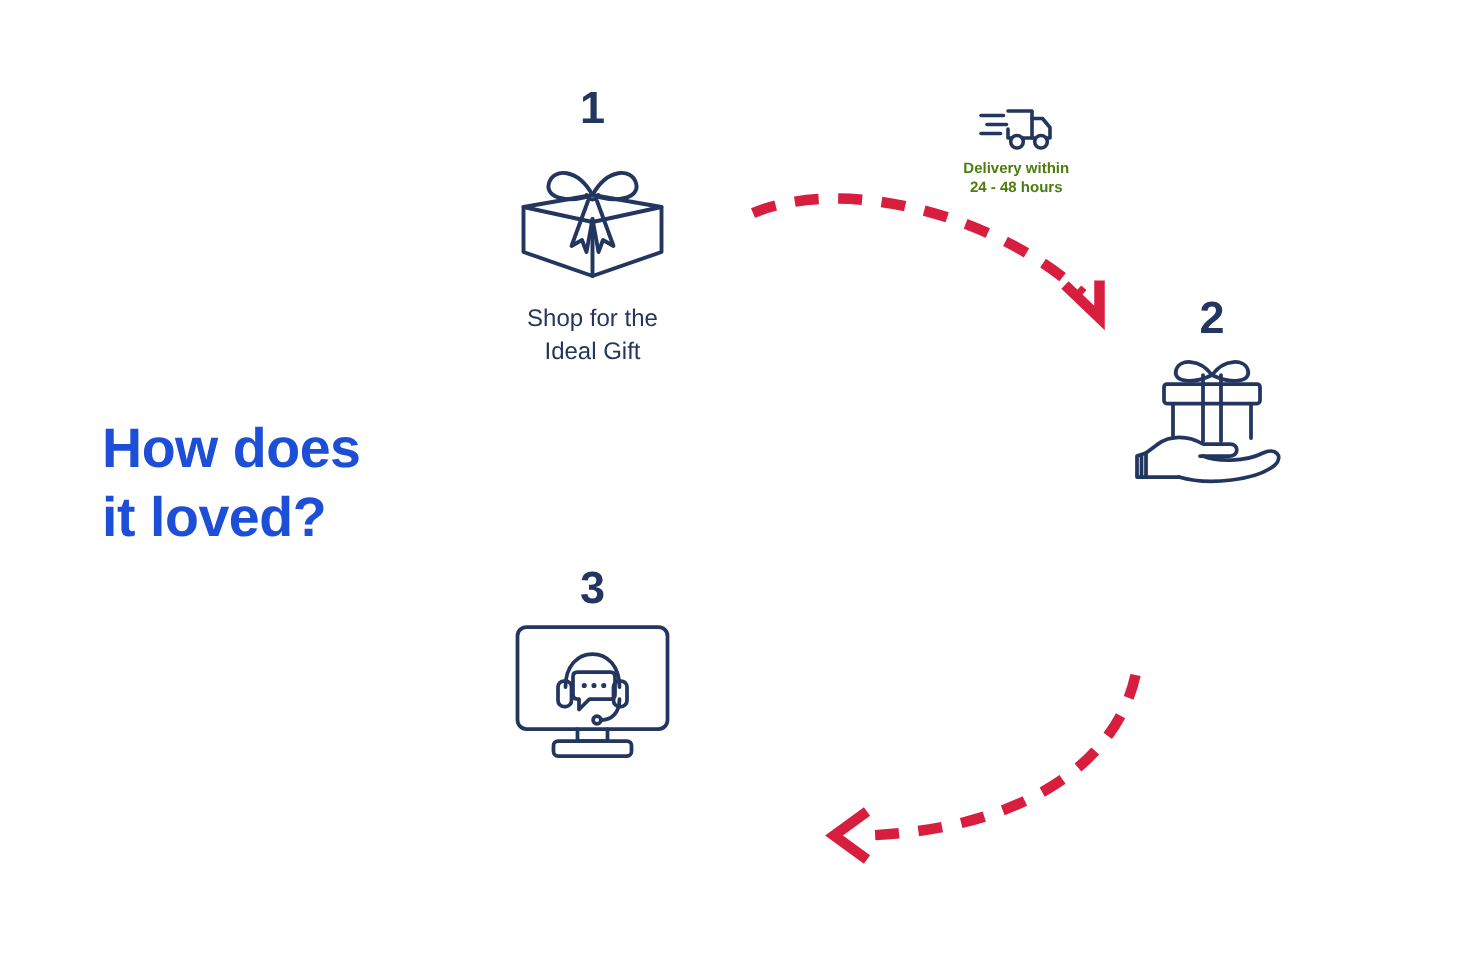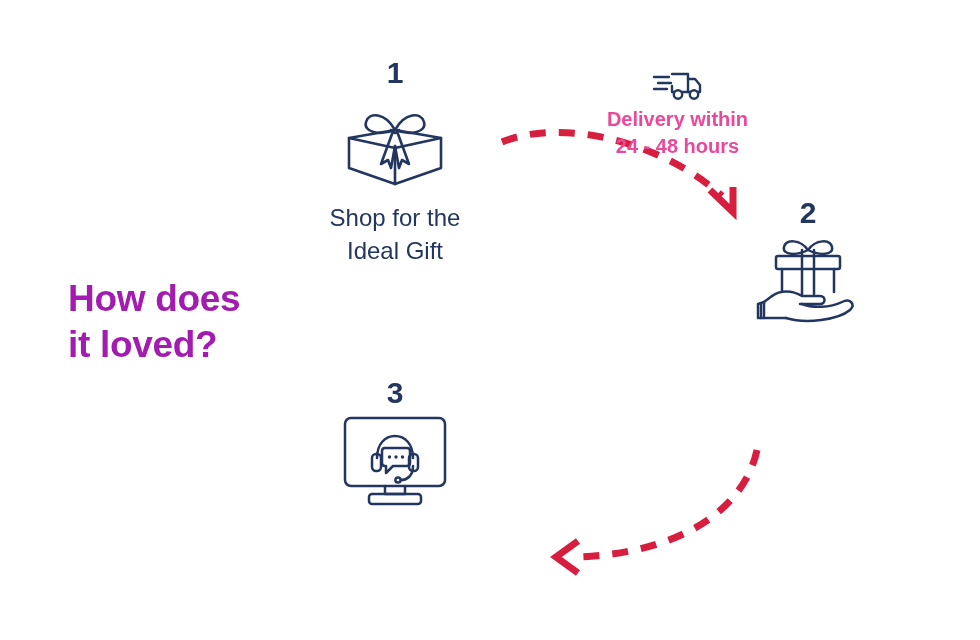--- a/index.html
+++ b/index.html
@@ -21,21 +21,21 @@
     width: 980px;
     height: 640px;
   }
   .abs { position: absolute; }
 
   
   #heading {
     left: 68px;
     top: 276px;
     width: 300px;
-    color: #a21caf;
+    color: #1d4ed8;
     font-size: 37px;
     font-weight: bold;
     line-height: 1.24;
     letter-spacing: -0.3px;
   }
 
   
   .step { text-align: center; }
   .step-number {
     color: #22365F;
@@ -44,41 +44,41 @@
     line-height: 1;
     margin-bottom: 6px;
   }
   .step-icon {
     display: flex;
     align-items: center;
     justify-content: center;
   }
   .step-caption {
     color: #22365F;
-    font-size: 24px;
+    font-size: 16px;
     font-weight: normal;
     line-height: 1.36;
     margin-top: 10px;
     white-space: pre-line;
   }
 
   #step-1 { left: 300px; top: 58px; width: 190px; }
   #step-2 { left: 713px; top: 198px; width: 190px; }
   #step-3 { left: 300px; top: 378px; width: 190px; }
 
   
   #delivery-note {
     left: 600px;
     top: 70px;
     width: 155px;
     text-align: center;
   }
   #delivery-note .note-text {
-    color: #ec4899;
-    font-size: 20px;
+    color: #4d7c0f;
+    font-size: 10px;
     font-weight: bold;
     line-height: 1.34;
     margin-top: 4px;
     white-space: pre-line;
   }
 
   
   #arrow-layer {
     position: absolute;
     left: 0;

